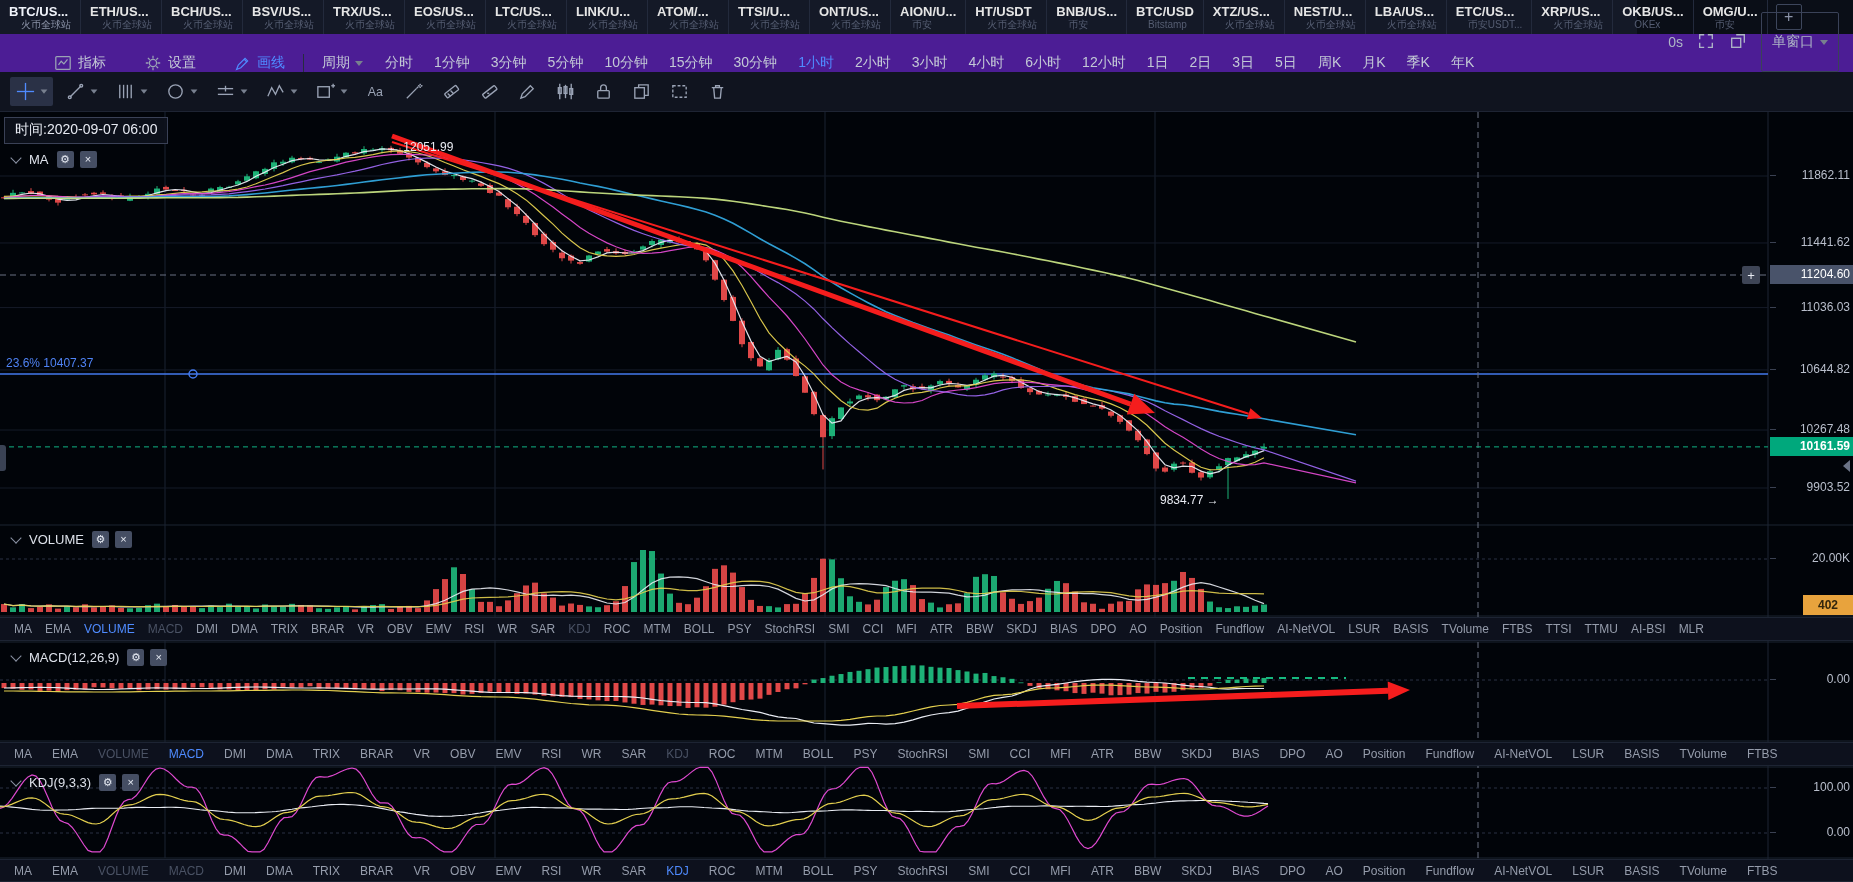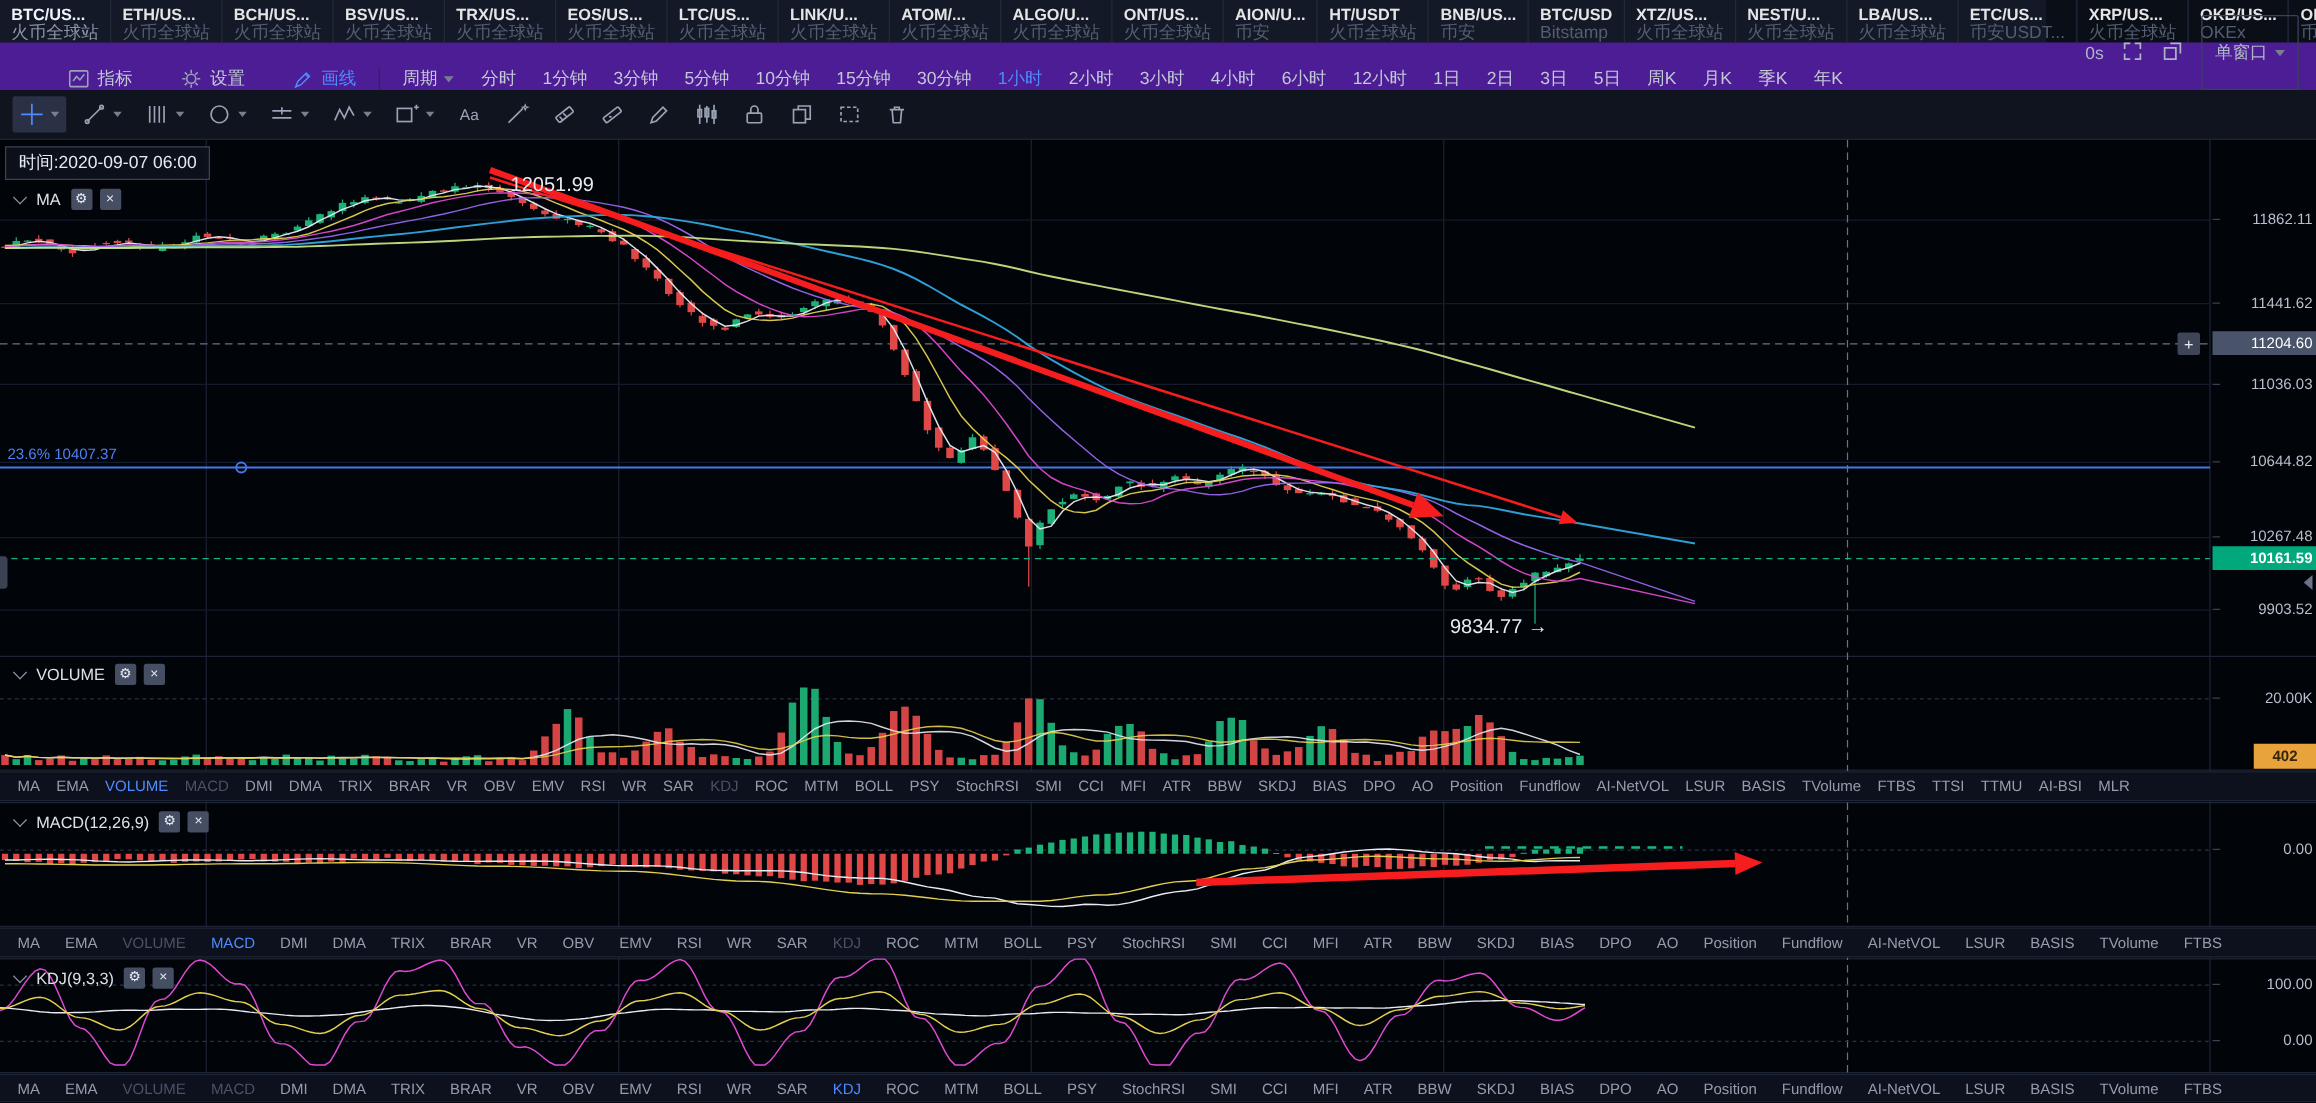--- a/index.html
+++ b/index.html
@@ -4,21 +4,21 @@
 <style>
   html,body{margin:0;padding:0;background:#05070d;}
   #app{position:relative;width:1853px;height:882px;overflow:hidden;background:#0a0e17;
        font-family:"Liberation Sans","DejaVu Sans",sans-serif;-webkit-font-smoothing:antialiased;}
   
   #tabbar{position:absolute;top:0;left:0;width:1637px;height:34px;background:#141927;
           display:flex;align-items:stretch;border-bottom:1px solid #0c101a;}
   .mtab{flex:0 0 auto;display:flex;flex-direction:column;justify-content:center;
         padding:0 9px;border-right:1px solid #232a3c;cursor:pointer;}
   .mtab .sym{font-size:13px;font-weight:bold;color:#e5e5e5;line-height:15px;white-space:nowrap;}
-  .mtab .exch{font-size:14px;color:#555d72;line-height:12px;white-space:nowrap;}
+  .mtab .exch{font-size:10px;color:#555d72;line-height:12px;white-space:nowrap;margin-left:12px;}
   .mtab.active .sym{color:#f0f3fa;}
   .mtab.active .exch{color:#8b93a8;}
   .addtab{flex:0 0 auto;align-self:center;margin-left:8px;width:24px;height:24px;border:1px solid #3d465c;
           border-radius:2px;color:#8d95aa;display:flex;align-items:center;justify-content:center;
           font-size:16px;cursor:pointer;}
   
   #toolbar{position:absolute;top:34px;left:0;width:1853px;height:38px;background:#4c1d95;
            border-bottom:1px solid #1e2433;display:flex;align-items:flex-end;font-size:14px;color:#c3c9d6;}
   .tbtn{display:flex;align-items:center;gap:6px;cursor:pointer;white-space:nowrap;}
   .tbtn svg{display:block;}
@@ -46,21 +46,21 @@
   #cv{position:absolute;left:0;top:0;}
   .overlay{position:absolute;z-index:5;}
   #tooltip{left:4px;top:5px;border:1px solid #3a4156;background:rgba(13,17,28,.92);
            color:#e6e9f1;font-size:14px;padding:3px 10px 4px;white-space:nowrap;}
   .pane-head{display:flex;align-items:center;height:22px;color:#dde1ea;font-size:13px;left:12px;}
   .chev{width:7px;height:7px;border-right:1.5px solid #8a92a4;border-bottom:1.5px solid #8a92a4;
         transform:rotate(45deg);margin-right:9px;margin-top:-3px;cursor:pointer;}
   .hbtn{width:17px;height:17px;background:#454e63;border-radius:2px;display:flex;align-items:center;
         justify-content:center;color:#e6eaf2;font-size:11px;line-height:11px;margin-left:6px;cursor:pointer;}
   .pane-label{margin-right:2px;}
-  .anno{position:absolute;color:#e8ebf2;font-size:16px;white-space:nowrap;z-index:6;}
+  .anno{position:absolute;color:#e8ebf2;font-size:12px;white-space:nowrap;z-index:6;}
   #fib-label{position:absolute;color:#4f83f5;font-size:12px;white-space:nowrap;z-index:6;}
   
   .axlabel{position:absolute;left:1770px;width:80px;height:19px;line-height:19px;font-size:12px;
            color:#b9bfcc;text-align:right;padding-right:4px;z-index:6;}
   .axlabel::before{content:"";position:absolute;left:0;top:9px;width:6px;height:1px;background:#3a4152;}
   .axlabel.cross{background:#49536a;color:#ffffff;padding-right:6px;}
   .axlabel.cross::before{display:none;}
   .axlabel.last{background:#00a87c;color:#ffffff;font-weight:bold;padding-right:6px;}
   .axlabel.last::before{display:none;}
   #plusbtn{position:absolute;left:1742px;width:18px;height:18px;background:#3e4556;border-radius:2px;
@@ -114,21 +114,21 @@
       </div>
       <div class="mtab">
         <span class="sym">LINK/U...</span>
         <span class="exch">火币全球站</span>
       </div>
       <div class="mtab">
         <span class="sym">ATOM/...</span>
         <span class="exch">火币全球站</span>
       </div>
       <div class="mtab">
-        <span class="sym">ALGO/U...</span>
+        <span class="sym">TTSI/U...</span>
         <span class="exch">火币全球站</span>
       </div>
       <div class="mtab">
         <span class="sym">ONT/US...</span>
         <span class="exch">火币全球站</span>
       </div>
       <div class="mtab">
         <span class="sym">AION/U...</span>
         <span class="exch">币安</span>
       </div>

